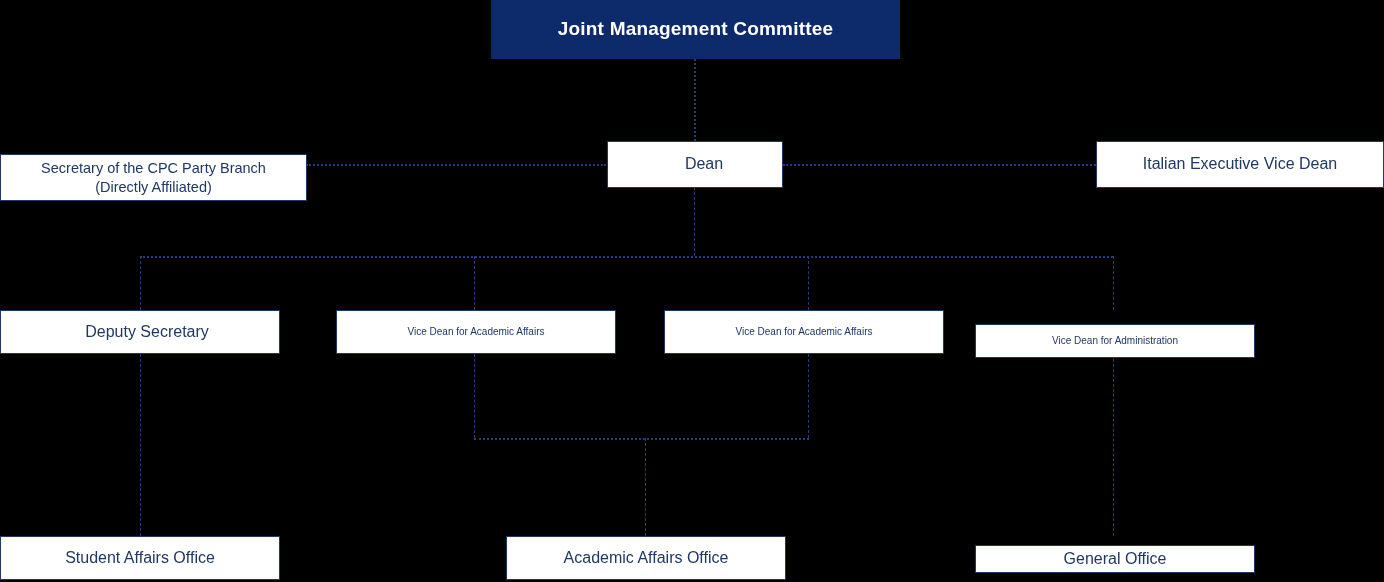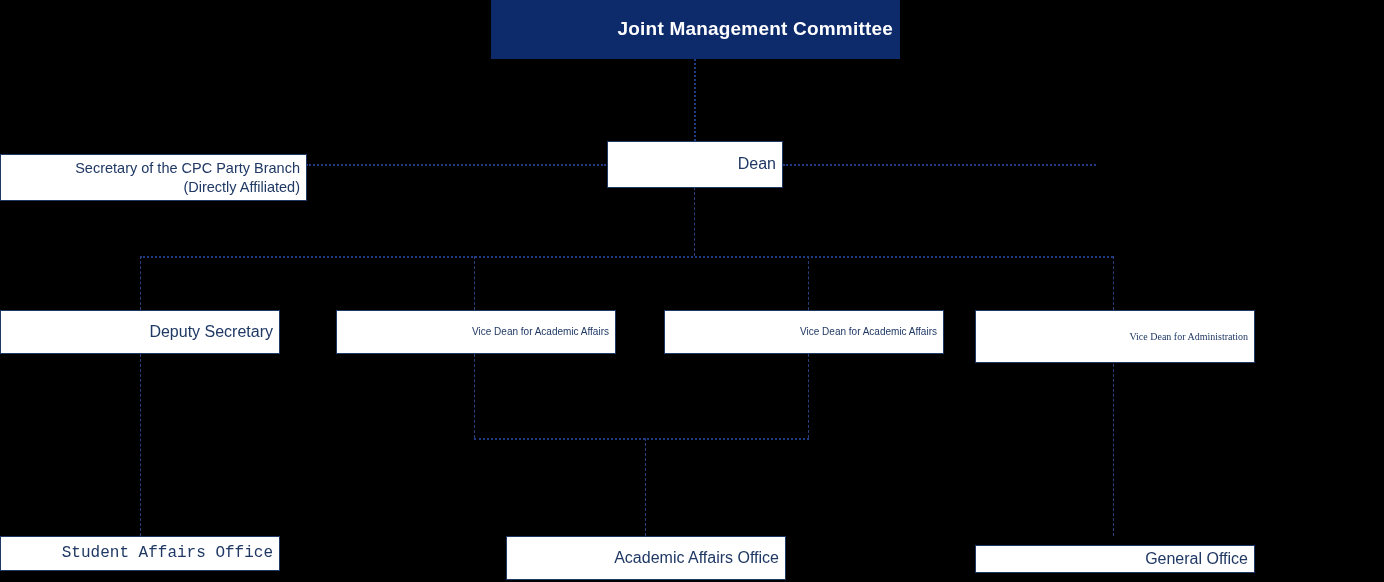--- a/index.html
+++ b/index.html
@@ -40,21 +40,21 @@
   
   .node {
     position: absolute;
     z-index: 5;
     box-sizing: border-box;
     background: #ffffff;
     border: 1px solid #1f3864;
     display: flex;
     align-items: center;
     justify-content: center;
-    text-align: right;
+    text-align: center;
     color: #1f3864;
     font-size: 16px;
     line-height: 1.18;
     padding: 2px 6px;
   }
   .node.root {
     background: #0d2a6b;
     border: 1px solid #0d2a6b;
     color: #ffffff;
     font-weight: bold;
@@ -110,38 +110,41 @@
     <span class="label">
       <span>Secretary of the CPC Party Branch</span><br>
       <span>(Directly Affiliated)</span>
     </span>
   </div>
 
   <div class="node" style="left:607px; top:141px; width:176px; height:47px;padding-left:24px;">
     <span class="label">Dean</span>
   </div>
 
+  <div class="node" style="left:1096px; top:141px; width:288px; height:47px;">
+    <span class="label">Italian Executive Vice Dean</span>
+  </div>
 
   <div class="node" style="left:0px; top:310px; width:280px; height:44px;padding-left:20px;">
     <span class="label">Deputy Secretary</span>
   </div>
 
   <div class="node small" style="left:336px; top:310px; width:280px; height:44px;">
     <span class="label">Vice Dean for Academic Affairs</span>
   </div>
 
   <div class="node small" style="left:664px; top:310px; width:280px; height:44px;">
     <span class="label">Vice Dean for Academic Affairs</span>
   </div>
 
-  <div class="node small" style="left:975px; top:310px; width:280px; height:53px;font-family:Liberation Serif, serif;">
+  <div class="node small" style="left:975px; top:324px; width:280px; height:34px;">
     <span class="label">Vice Dean for Administration</span>
   </div>
 
-  <div class="node" style="left:0px; top:536px; width:280px; height:35px;font-family:Liberation Mono, monospace;">
+  <div class="node" style="left:0px; top:536px; width:280px; height:44px;">
     <span class="label">Student Affairs Office</span>
   </div>
 
   <div class="node" style="left:506px; top:536px; width:280px; height:44px;">
     <span class="label">Academic Affairs Office</span>
   </div>
 
   <div class="node" style="left:975px; top:545px; width:280px; height:28px;">
     <span class="label">General Office</span>
   </div>

